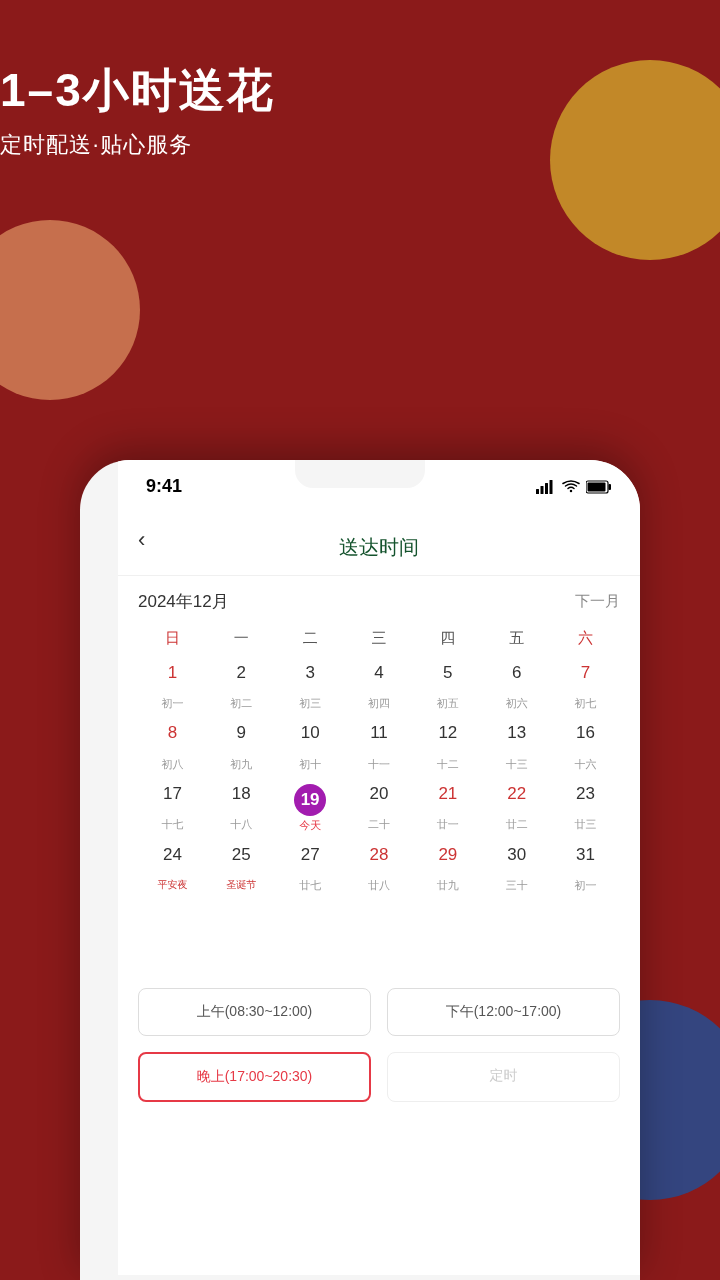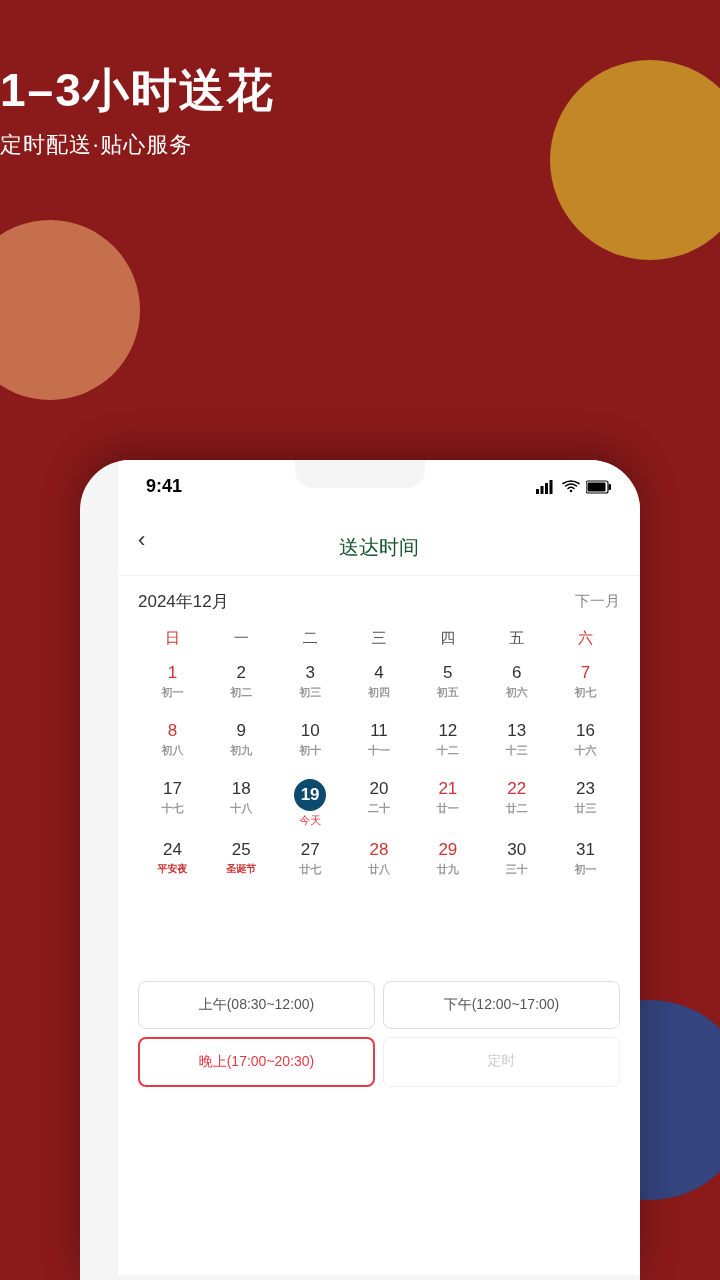--- a/index.html
+++ b/index.html
@@ -198,49 +198,48 @@
     .day-number {
       font-size: 17px;
       color: #333;
       font-weight: 400;
       line-height: 1.2;
     }
     .day-number.red { color: #cc3333; }
     .day-lunar {
       font-size: 11px;
       color: #999;
-      margin-top: 2px;
-      font-weight: bold;
+      margin-top: 13px;
     }
     .day-lunar.red { color: #cc3333; }
     .day-lunar.holiday { color: #cc3333; font-size: 10px; }
 
     
     .day-cell.today .day-number {
-      background: #0c4a6e;
+      background: #a21caf;
       color: #fff;
       border-radius: 50%;
       width: 32px;
       height: 32px;
       display: flex;
       align-items: center;
       justify-content: center;
       font-weight: 600;
     }
     .day-cell.today .day-today-label {
       font-size: 11px;
       color: #E63946;
       margin-top: 2px;
     }
 
     
     .time-slots {
       display: grid;
       grid-template-columns: 1fr 1fr;
-      gap: 8px;
+      gap: 16px;
       padding: 16px 20px 0 20px;
     }
     .time-slot {
       border: 1px solid #ddd;
       border-radius: 8px;
       padding: 14px 10px;
       text-align: center;
       font-size: 14px;
       color: #555;
       cursor: pointer;

